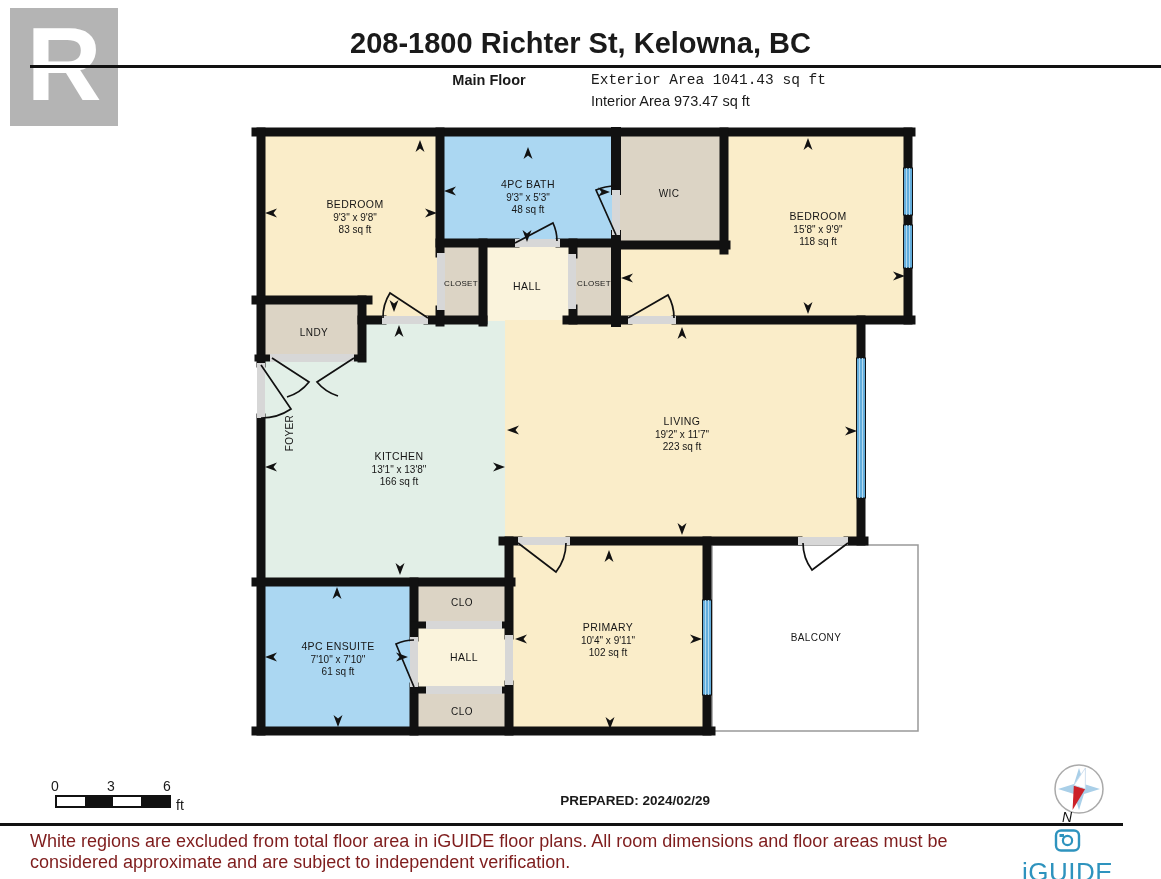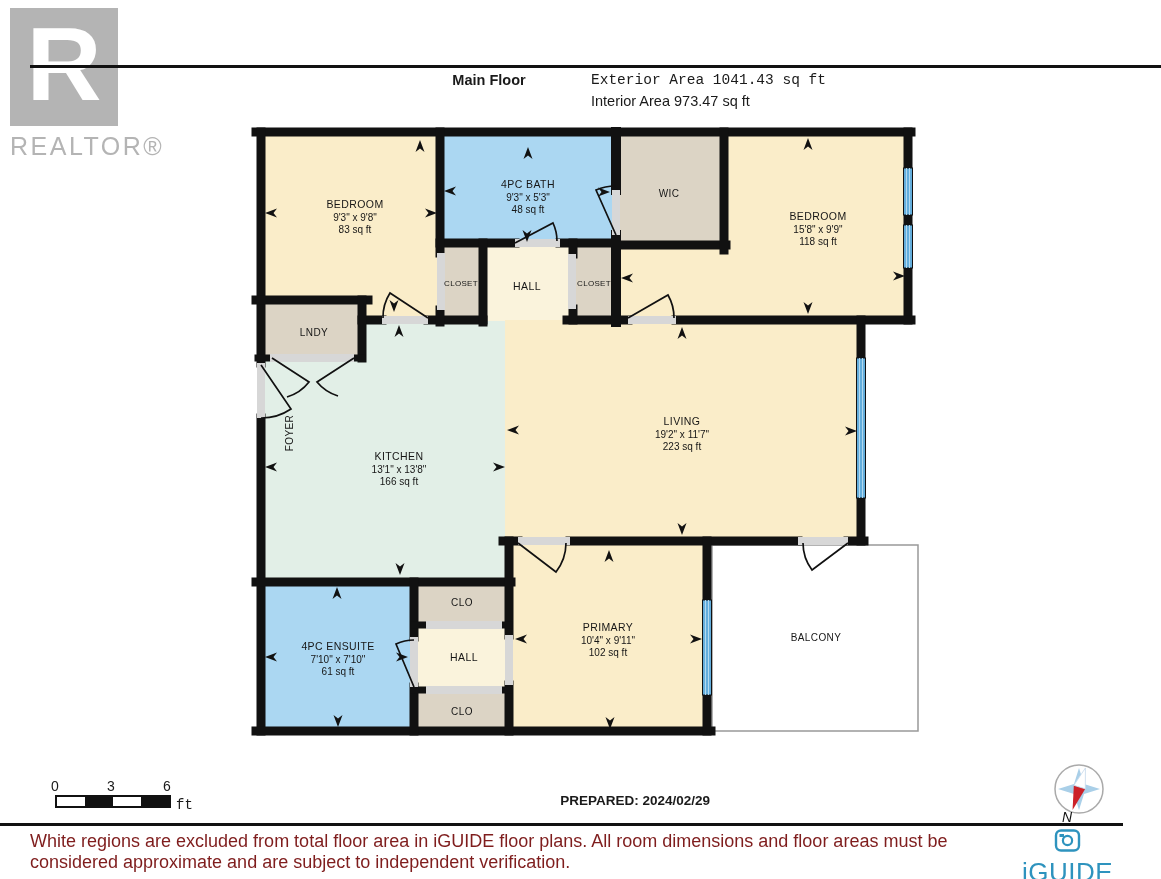--- a/index.html
+++ b/index.html
@@ -25,41 +25,41 @@
   .room-tiny{font-size:8px;letter-spacing:.3px;fill:#161616;}
   .room-sm{font-size:10px;letter-spacing:.4px;fill:#161616;}
   text{font-family:"Liberation Sans",sans-serif;}
 
   
   .scalebar{position:absolute;left:40px;top:778px;}
   .scale-nums{position:relative;height:17px;font-size:14px;}
   .scale-nums span{position:absolute;transform:translateX(-50%);}
   .bar{position:relative;width:112px;height:9px;border:2px solid #111;margin-left:15px;display:flex;}
   .bar div{width:28px;height:100%;}
-  .ft-label{position:absolute;left:136px;top:19px;font-size:14px;font-family:Liberation Mono, monospace;}
+  .ft-label{position:absolute;left:136px;top:19px;font-size:14px;}
   .prepared{position:absolute;left:450px;top:793px;width:260px;text-align:right;font-size:13.5px;font-weight:600;}
   .hline-bottom{position:absolute;left:0;top:823px;width:1123px;height:3px;background:#111;}
   .disclaimer{position:absolute;left:30px;top:831px;width:1000px;font-size:18px;color:#7f1d1d;}
   .compass{position:absolute;left:1048px;top:759px;}
   .iguide{position:absolute;left:1022px;top:827px;display:flex;align-items:center;gap:4px;flex-direction:column;}
   .iguide-text{font-size:26px;color:#2e93be;letter-spacing:.5px;}
 </style>
 </head>
 <body>
 
 <div id="page">
 
   <div class="realtor">
     <div class="realtor-box">
       <span class="realtor-r">R</span>
     </div>
-    <div class="realtor-word">REALTOR®</div>
   </div>
 
   <div class="hline-top"></div>
+  <div class="title">208-1800 Richter St, Kelowna, BC</div>
   <div class="floor-label">Main Floor</div>
   <div class="area-ext">Exterior Area 1041.43 sq ft</div>
   <div class="area-int">Interior Area 973.47 sq ft</div>
 
   <svg class="plan" viewBox="248 115 680 628">
     <defs>
       <path id="arrowhead" d="M-6,-4.5 L6,0 L-6,4.5 L-2.5,0 Z" fill="#111"></path>
     </defs>
 
     <rect x="712" y="545" width="206" height="186" fill="#ffffff" stroke="#999" stroke-width="1.5"></rect>

